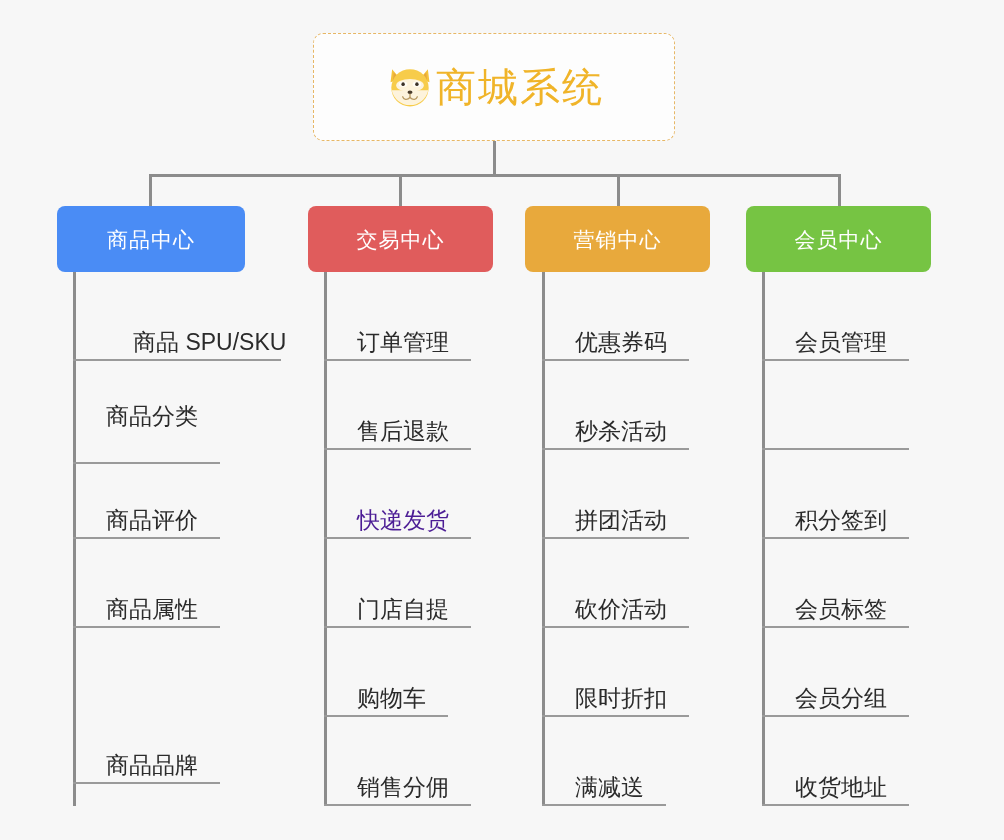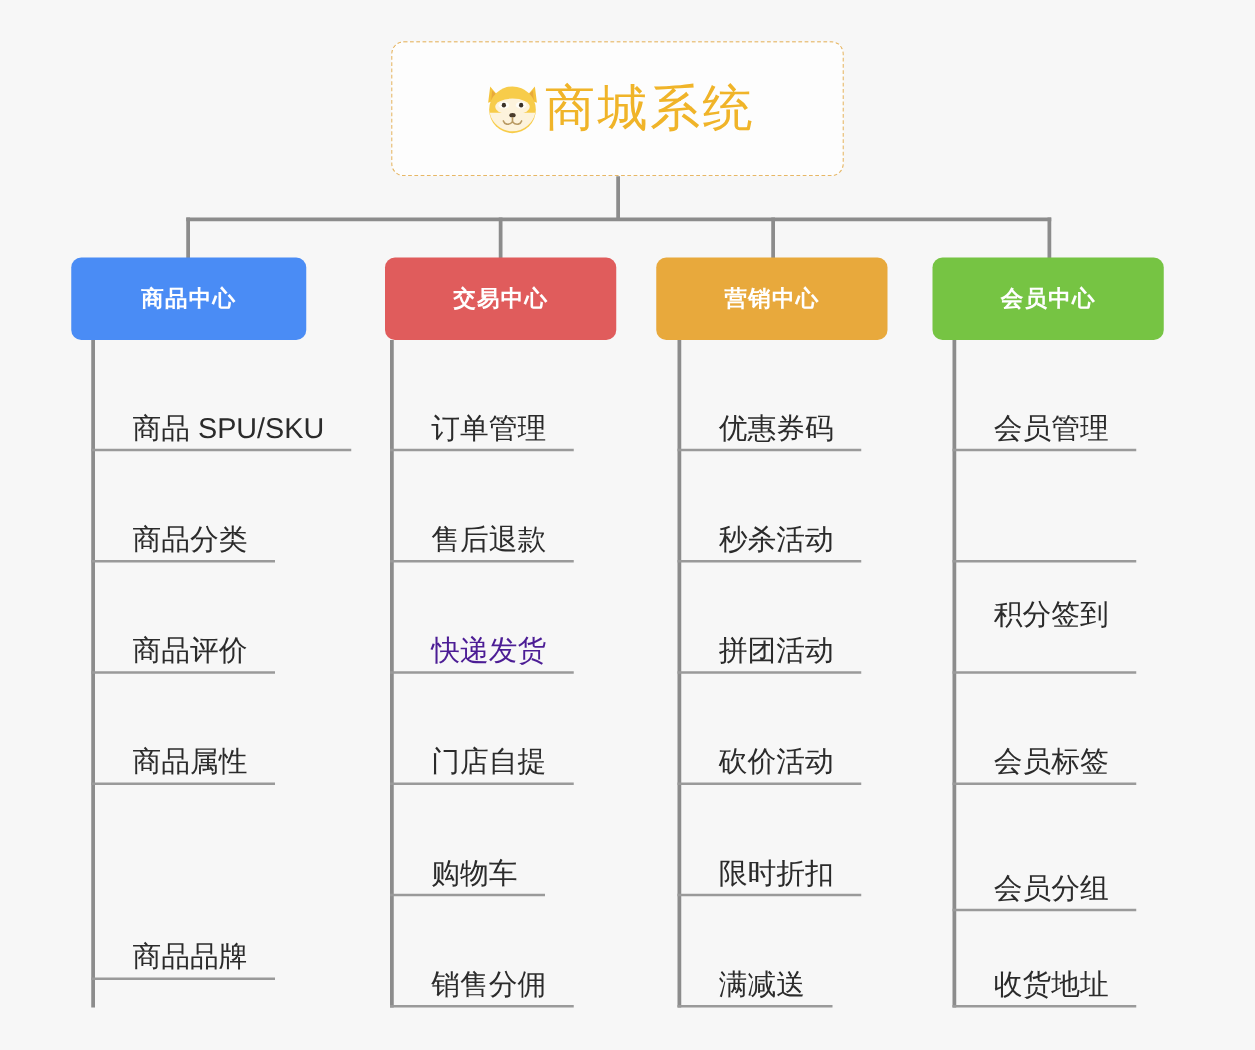--- a/index.html
+++ b/index.html
@@ -63,26 +63,25 @@
     position: absolute;
     top: 206px;
     height: 66px;
     border-radius: 8px;
     display: flex;
     align-items: center;
     justify-content: center;
     box-sizing: border-box;
   }
   .cat-label {
-    font-size: 18px;
+    font-size: 21px;
     color: #ffffff;
     letter-spacing: 1px;
     white-space: nowrap;
     line-height: 1;
-    font-weight: bold;
   }
 
   
   .leaf-col {
     position: absolute;
     top: 272px;
   }
   .leaf-spine {
     position: absolute;
     left: 0;
@@ -147,45 +146,45 @@
   <div class="conn conn-v" style="left:399px; top:174px; height:33px;"></div>
   <div class="conn conn-v" style="left:617px; top:174px; height:33px;"></div>
   <div class="conn conn-v" style="left:838px; top:174px; height:33px;"></div>
 
   <div id="columns-layer">
       <div class="cat-box" style="left: 57px; width: 188px; background: rgb(74, 140, 245);">
         <span class="cat-label">商品中心</span>
       </div>
       <div class="leaf-col" style="left: 73px; width: 240px; height: 534px;">
         <div class="leaf-spine" style="height: 534px; background: rgb(140, 140, 140);"></div>
-        <div class="leaf-item" style="top: 0px; width: 208px;">
+        <div class="leaf-item" style="top: 0px; width: 208px; padding-left: 27px;">
           <span class="leaf-text" style="color: rgb(43, 43, 43);">商品 SPU/SKU</span>
           <div class="leaf-underline" style="width: 208px; background: rgb(154, 154, 154);"></div>
         </div>
-        <div class="leaf-item" style="top: 89px; width: 147px;">
+        <div class="leaf-item" style="top: 103px; width: 147px; align-items: center;">
           <span class="leaf-text" style="color: rgb(43, 43, 43);">商品分类</span>
           <div class="leaf-underline" style="width: 147px; background: rgb(154, 154, 154);"></div>
         </div>
         <div class="leaf-item" style="top: 178px; width: 147px;">
           <span class="leaf-text" style="color: rgb(43, 43, 43);">商品评价</span>
           <div class="leaf-underline" style="width: 147px; background: rgb(154, 154, 154);"></div>
         </div>
         <div class="leaf-item" style="top: 267px; width: 147px;">
           <span class="leaf-text" style="color: rgb(43, 43, 43);">商品属性</span>
           <div class="leaf-underline" style="width: 147px; background: rgb(154, 154, 154);"></div>
         </div>
         <div class="leaf-item" style="top: 423px; width: 147px;">
           <span class="leaf-text" style="color: rgb(43, 43, 43);">商品品牌</span>
           <div class="leaf-underline" style="width: 147px; background: rgb(154, 154, 154);"></div>
         </div>
       </div>
       <div class="cat-box" style="left: 308px; width: 185px; background: rgb(224, 92, 92);">
         <span class="cat-label">交易中心</span>
       </div>
-      <div class="leaf-col" style="left: 312px; width: 240px; height: 534px; padding-left: 39px;">
+      <div class="leaf-col" style="left: 324px; width: 240px; height: 534px; padding-left: 39px;">
         <div class="leaf-spine" style="height: 534px; background: rgb(140, 140, 140);"></div>
         <div class="leaf-item" style="top: 0px; width: 147px;">
           <span class="leaf-text" style="color: rgb(43, 43, 43);">订单管理</span>
           <div class="leaf-underline" style="width: 147px; background: rgb(154, 154, 154);"></div>
         </div>
         <div class="leaf-item" style="top: 89px; width: 147px;">
           <span class="leaf-text" style="color: rgb(43, 43, 43);">售后退款</span>
           <div class="leaf-underline" style="width: 147px; background: rgb(154, 154, 154);"></div>
         </div>
         <div class="leaf-item" style="top: 178px; width: 147px;">
@@ -240,29 +239,29 @@
       </div>
       <div class="leaf-col" style="left: 762px; width: 240px; height: 534px;">
         <div class="leaf-spine" style="height: 534px; background: rgb(140, 140, 140);"></div>
         <div class="leaf-item" style="top: 0px; width: 147px;">
           <span class="leaf-text" style="color: rgb(43, 43, 43);">会员管理</span>
           <div class="leaf-underline" style="width: 147px; background: rgb(154, 154, 154);"></div>
         </div>
         <div class="leaf-item" style="top: 89px; width: 147px;">
           <div class="leaf-underline" style="width: 147px; background: rgb(154, 154, 154);"></div>
         </div>
-        <div class="leaf-item" style="top: 178px; width: 147px; align-items: center;">
+        <div class="leaf-item" style="top: 178px; width: 147px;">
           <span class="leaf-text" style="color: rgb(43, 43, 43);">积分签到</span>
           <div class="leaf-underline" style="width: 147px; background: rgb(154, 154, 154);"></div>
         </div>
         <div class="leaf-item" style="top: 267px; width: 147px;">
           <span class="leaf-text" style="color: rgb(43, 43, 43);">会员标签</span>
           <div class="leaf-underline" style="width: 147px; background: rgb(154, 154, 154);"></div>
         </div>
-        <div class="leaf-item" style="top: 356px; width: 147px; margin-top: 12px;">
+        <div class="leaf-item" style="top: 356px; width: 147px;">
           <span class="leaf-text" style="color: rgb(43, 43, 43);">会员分组</span>
           <div class="leaf-underline" style="width: 147px; background: rgb(154, 154, 154);"></div>
         </div>
         <div class="leaf-item" style="top: 445px; width: 147px; text-align: center;">
           <span class="leaf-text" style="color: rgb(43, 43, 43);">收货地址</span>
           <div class="leaf-underline" style="width: 147px; background: rgb(154, 154, 154);"></div>
         </div>
       </div>
     </div>
 

